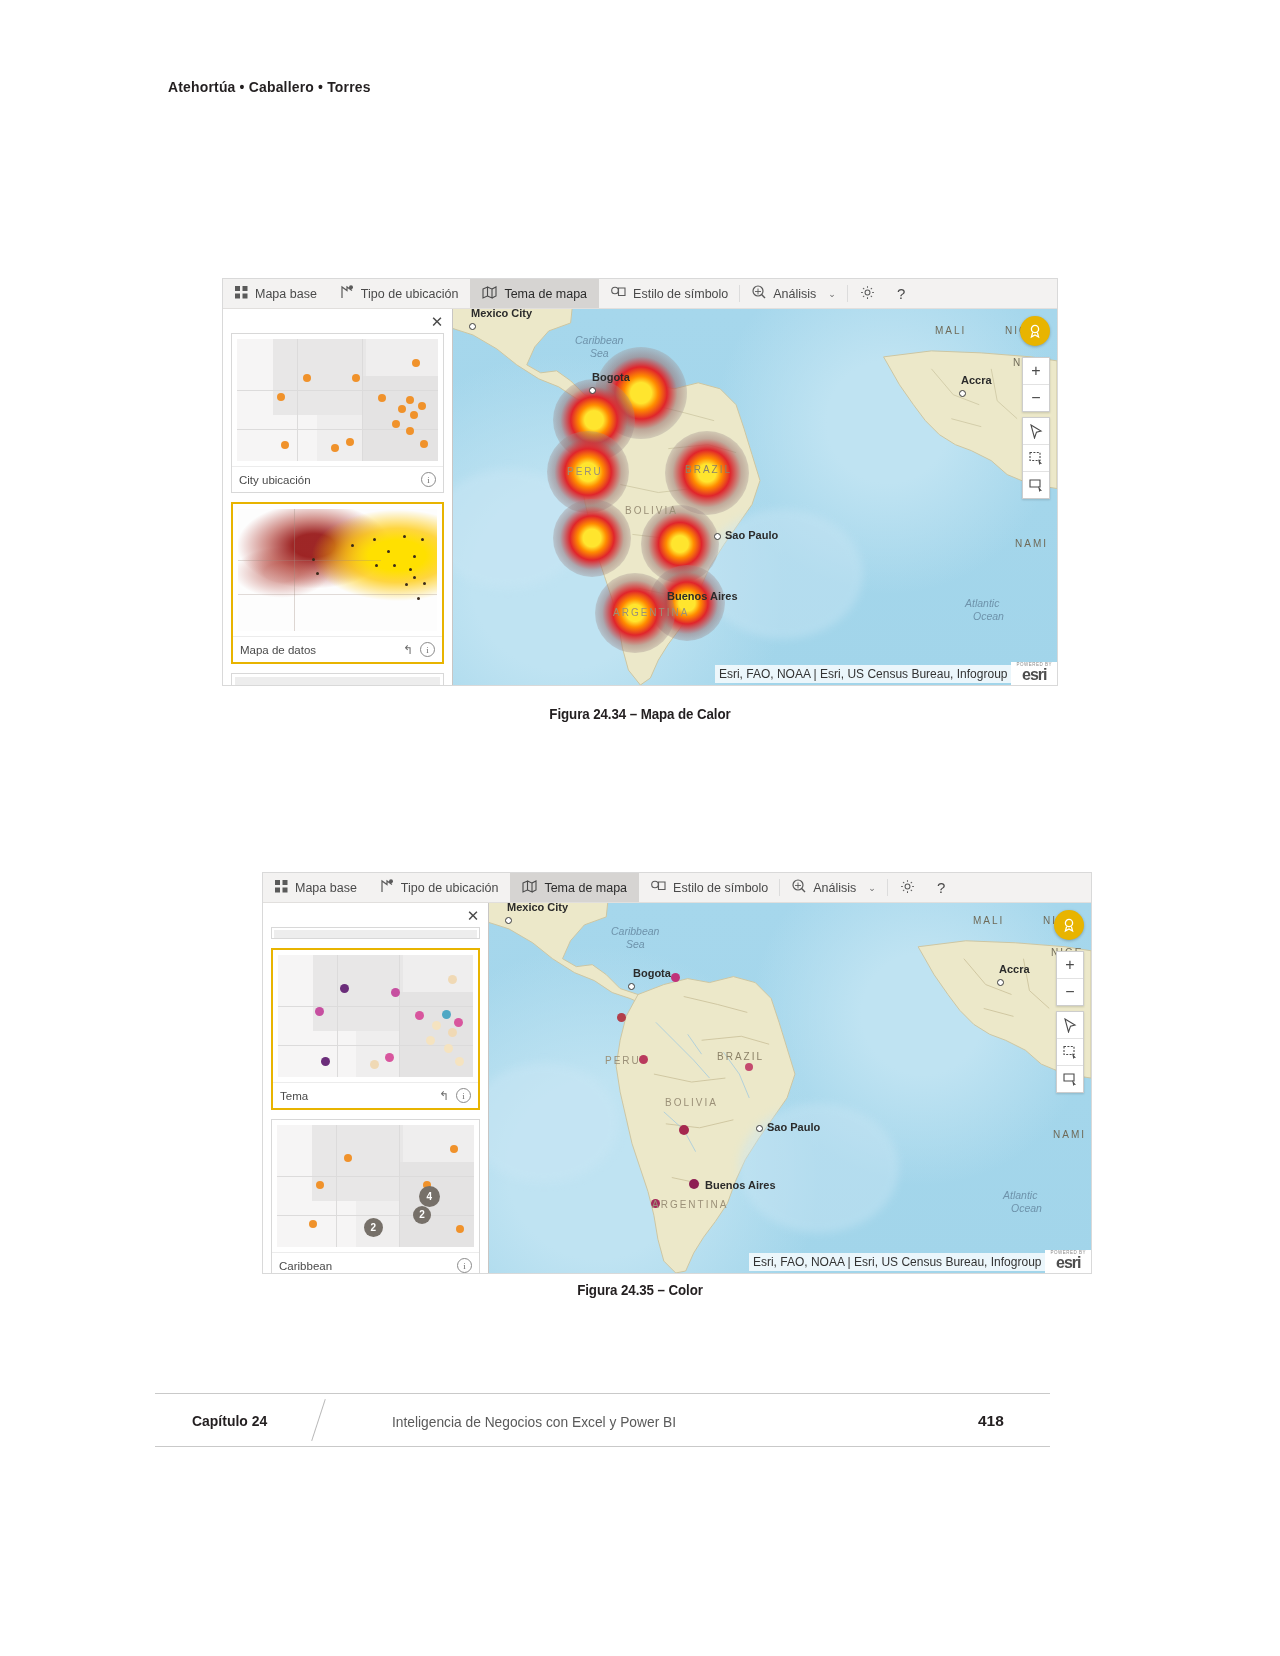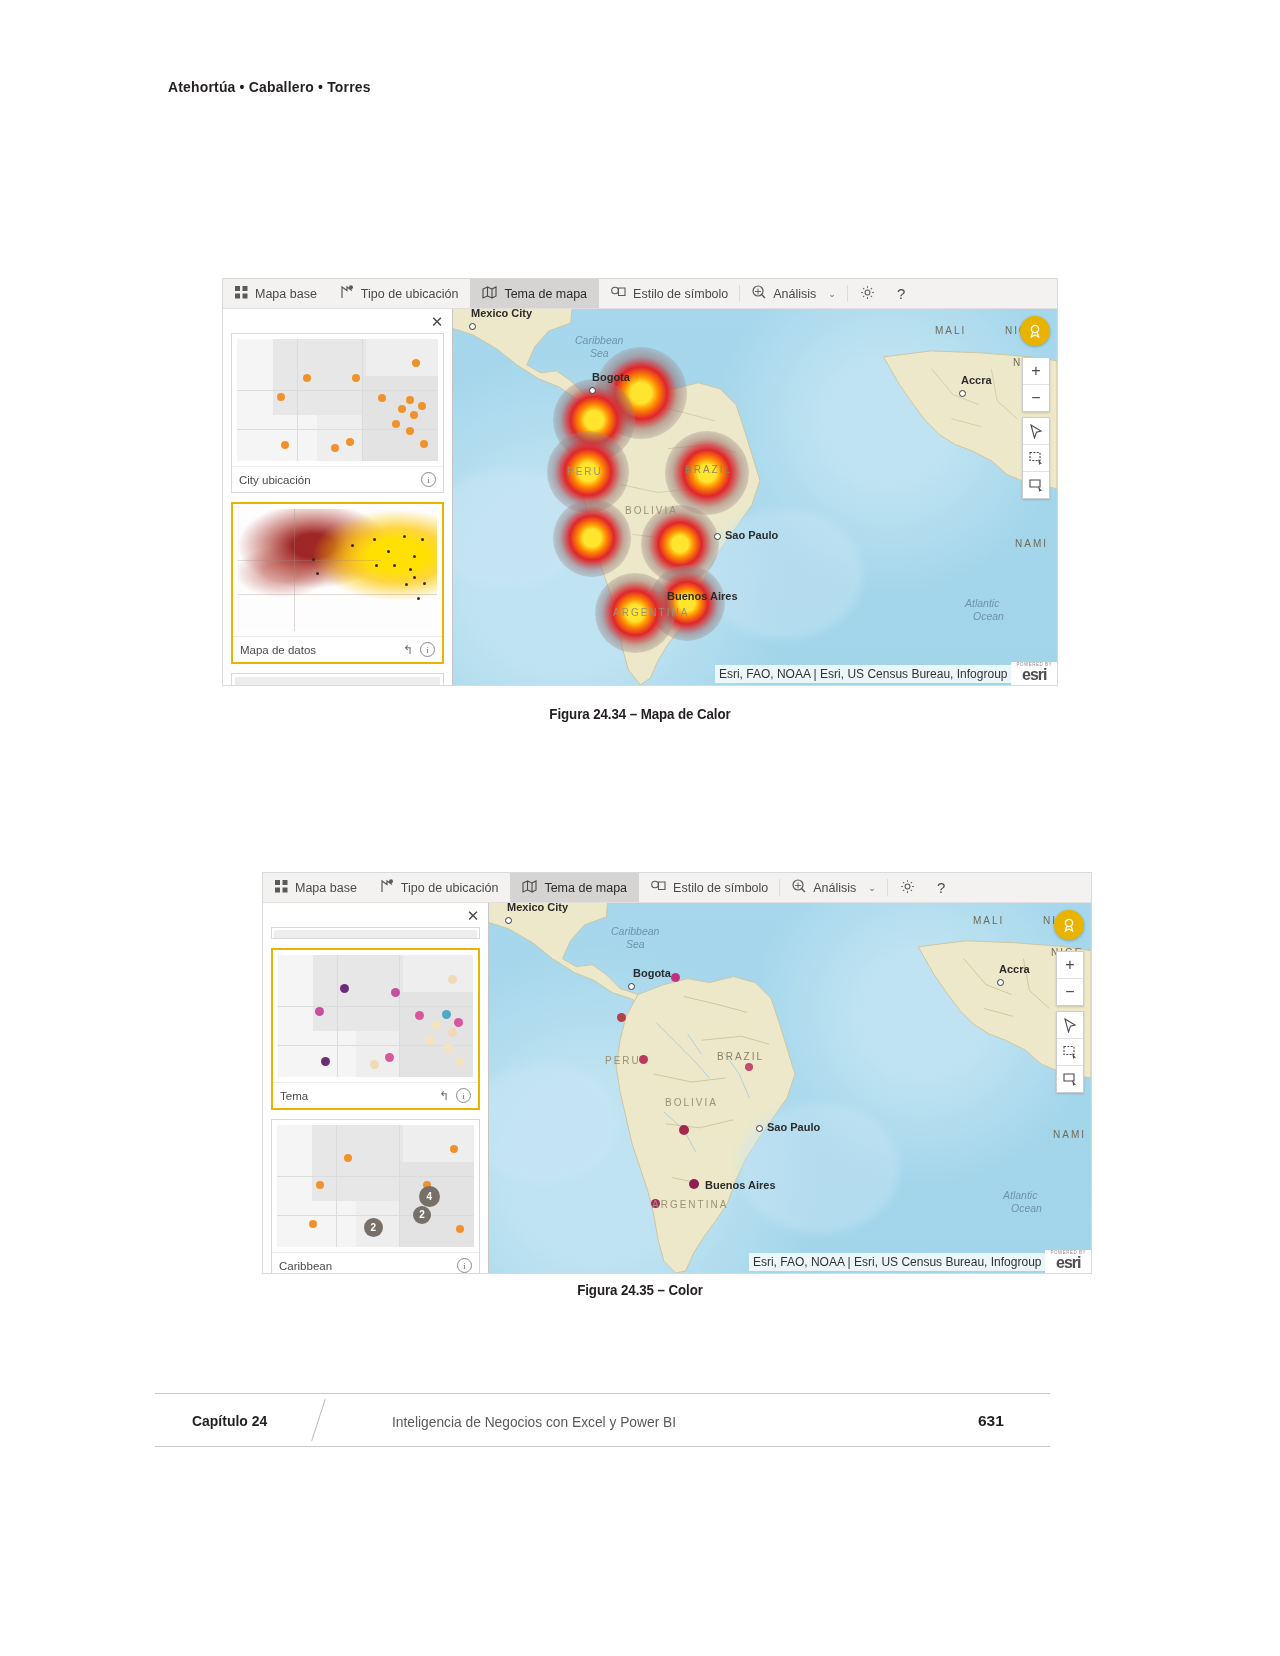--- a/index.html
+++ b/index.html
@@ -654,16 +654,16 @@
       </div>
     </div>
   </div>
 
   <div class="caption" style="top:1282px;">Figura 24.35 – Color</div>
 
   <div class="footer-rule"></div>
   <div class="footer-slash"></div>
   <div class="footer-chap">Capítulo 24</div>
   <div class="footer-title">Inteligencia de Negocios con Excel y Power BI</div>
-  <div class="footer-page">631</div>
+  <div class="footer-page">418</div>
   <div class="footer-rule2"></div>
 
 </div>
 
 </body></html>

